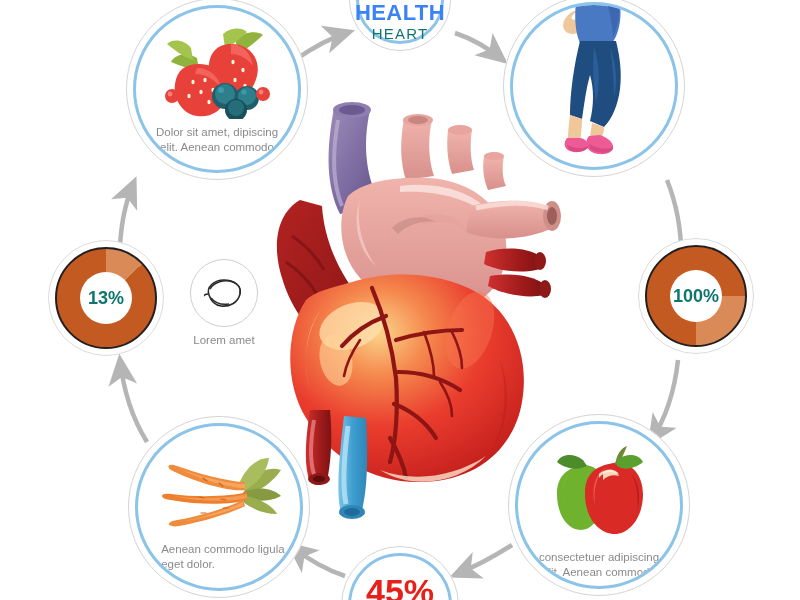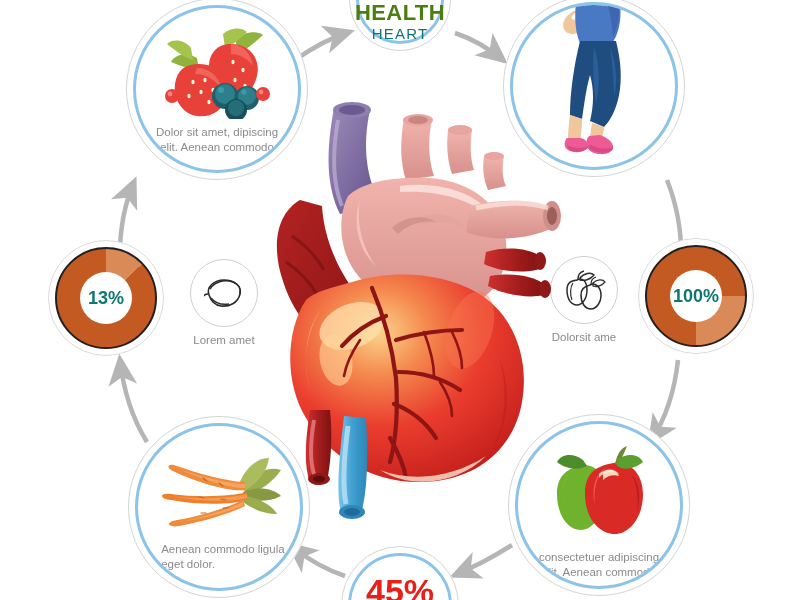--- a/index.html
+++ b/index.html
@@ -94,21 +94,21 @@
   #title-circle .ring-inner { border-width: 3px; }
   .title-inner {
     position: absolute;
     left: 0; right: 0; bottom: 8px;
     text-align: center;
   }
   .title-main {
     display: block;
     font-size: 22px;
     font-weight: bold;
-    color: #4d7c0f;
+    color: #3b82f6;
     letter-spacing: 0.4px;
     line-height: 22px;
     font-family: "Liberation Sans", sans-serif;
   }
   .title-sub {
     display: block;
     font-size: 15px;
     color: #0f766e;
     letter-spacing: 1.2px;
     line-height: 19px;
@@ -405,34 +405,20 @@
       <svg width="44" height="36" viewBox="0 0 44 36">
         <path d="M7,20 C4,12 12,5 22,5 C32,5 40,11 38,19 C36,28 27,32 19,31 C12,30 9,26 7,20 Z" fill="none" stroke="#2b2b2b" stroke-width="1.6"></path>
         <path d="M8,14 C12,7 22,4 31,7 C37,9 39,14 38,19" fill="none" stroke="#2b2b2b" stroke-width="1.6"></path>
         <path d="M9,23 C13,28 20,30 27,29" fill="none" stroke="#2b2b2b" stroke-width="1.4"></path>
         <path d="M6,19 C3,19 2,20 3,21" fill="none" stroke="#2b2b2b" stroke-width="1.4"></path>
       </svg>
     </div>
     <div class="icon-label">Lorem amet</div>
   </div>
 
-  <div class="icon-node" style="left:546px; top:256px;">
-    <div class="icon-circle">
-      <svg width="46" height="42" viewBox="0 0 46 42">
-        <path d="M16,11 C21,8 26,12 26,21 C26,30 21,36 16,36 C10,36 6,30 6,21 C6,13 10,12 16,11 Z" fill="none" stroke="#2b2b2b" stroke-width="1.5"></path>
-        <path d="M12,14 C9,18 9,26 11,31" fill="none" stroke="#2b2b2b" stroke-width="1.2"></path>
-        <path d="M17,10 C17,6 19,3 23,2" fill="none" stroke="#2b2b2b" stroke-width="1.3"></path>
-        <path d="M19,9 C23,4 30,3 33,6 C29,11 23,12 19,11 Z" fill="none" stroke="#2b2b2b" stroke-width="1.4"></path>
-        <path d="M29,16 C34,13 40,18 40,26 C40,34 35,40 30,40 C24,40 20,34 20,26 C20,19 24,17 29,16 Z" fill="none" stroke="#2b2b2b" stroke-width="1.5"></path>
-        <path d="M30,15 C30,12 32,9 35,8" fill="none" stroke="#2b2b2b" stroke-width="1.3"></path>
-        <path d="M32,14 C36,10 42,10 44,13 C40,17 35,18 32,17 Z" fill="none" stroke="#2b2b2b" stroke-width="1.3"></path>
-      </svg>
-    </div>
-    <div class="icon-label">Dolorsit ame</div>
-  </div>
 
   <div class="donut-wrap" style="left:638px; top:238px;">
     <div class="donut-halo"></div>
     <div class="donut-chart" style="background: conic-gradient(#c25a22 0% 25%, #d98a56 25% 50%, #c25a22 50% 100%);">
       <div class="donut-hole">
         <span class="donut-value">100%</span>
       </div>
     </div>
   </div>
 

